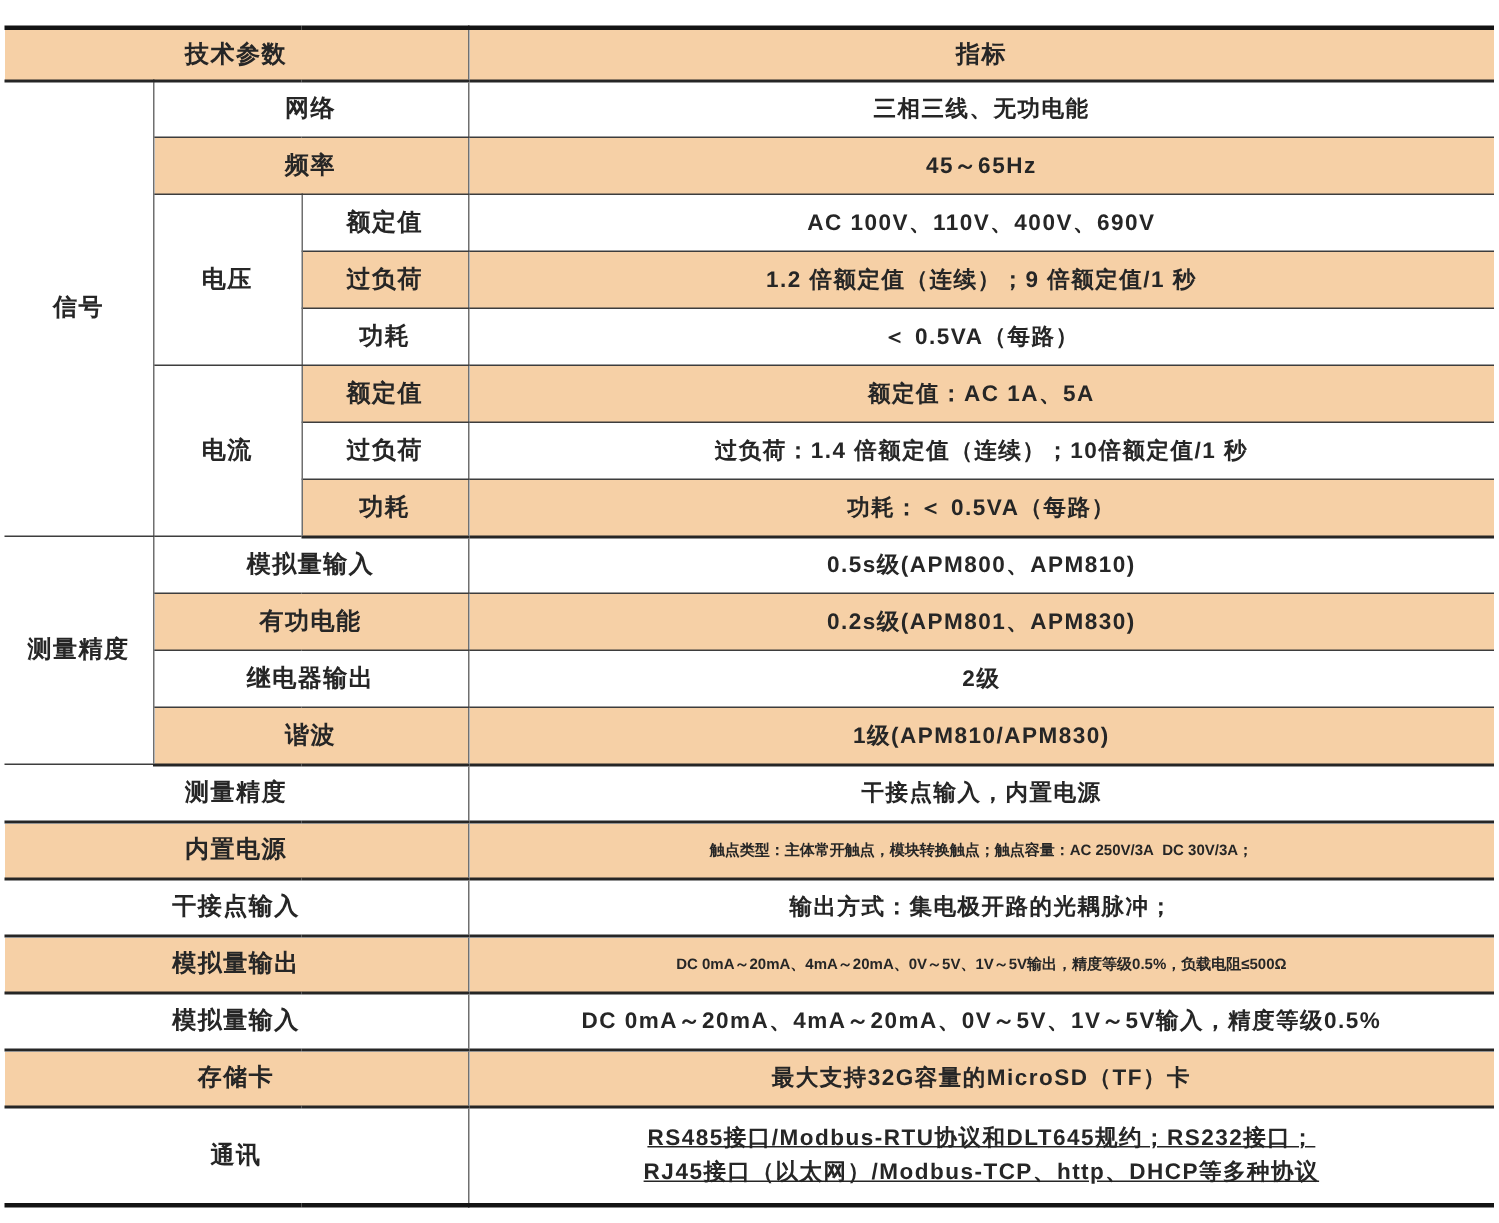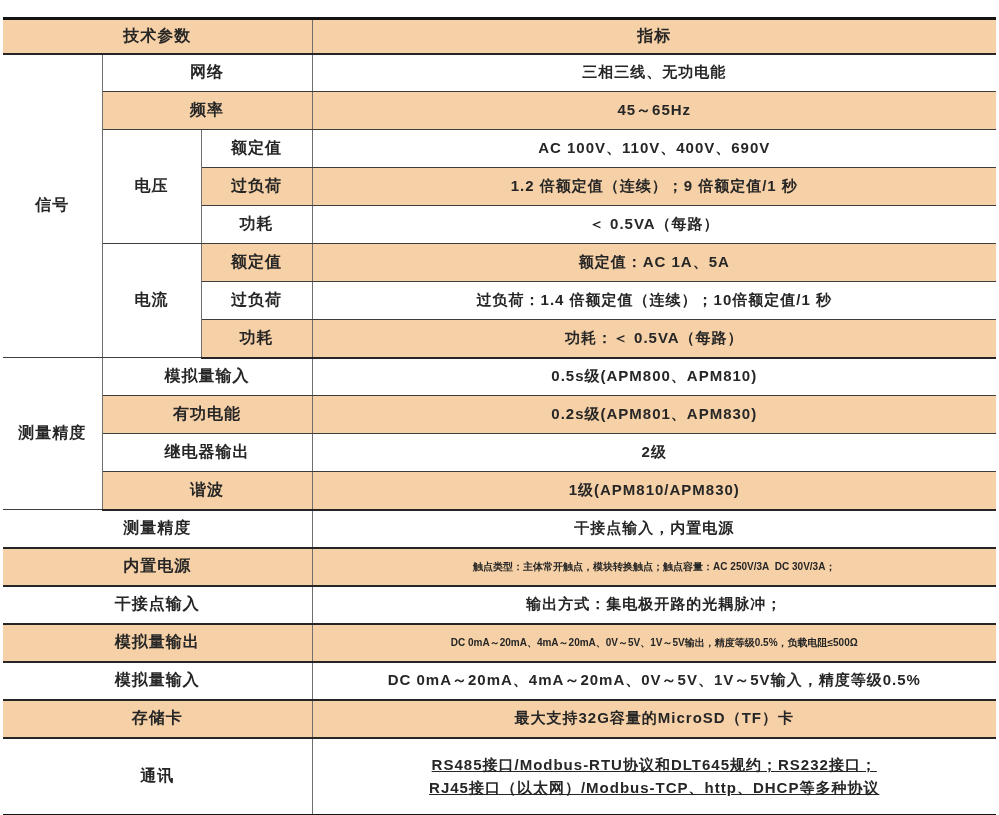--- a/index.html
+++ b/index.html
@@ -33,21 +33,21 @@
     font-weight: 600;
     letter-spacing: 1px;
     background: #ffffff;
     overflow: hidden;
     white-space: nowrap;
   }
   td:first-child { border-left: none; }
   td:last-child  { border-right: none; }
   tr.h-header { height: 35px; }
   tr.h-std    { height: 38px; }
-  tr.h-comm   { height: 78px; }
+  tr.h-comm   { height: 66px; }
   tr.h-header > td { border-top: none; }
   tr.sec > td { border-bottom: 2px solid #262626; }
   td.o { background: #f6d0a6; }
   td.label { font-size: 16px; }
   td.small { font-size: 10px; letter-spacing: 0; }
   td.value2 { line-height: 1.55; }
   td.value2 span { display: block; text-decoration: underline; }
 </style>
 </head>
 <body>

